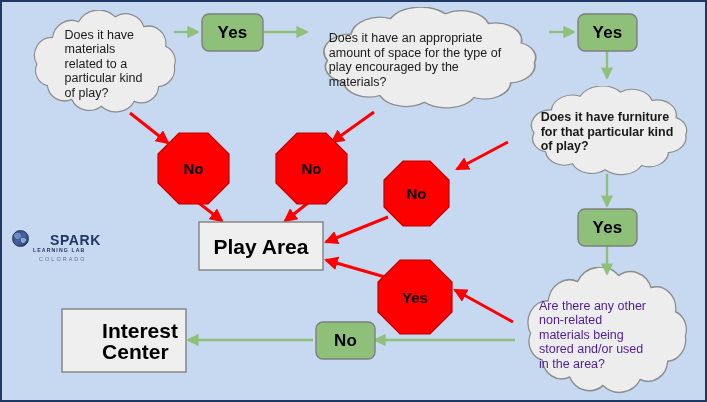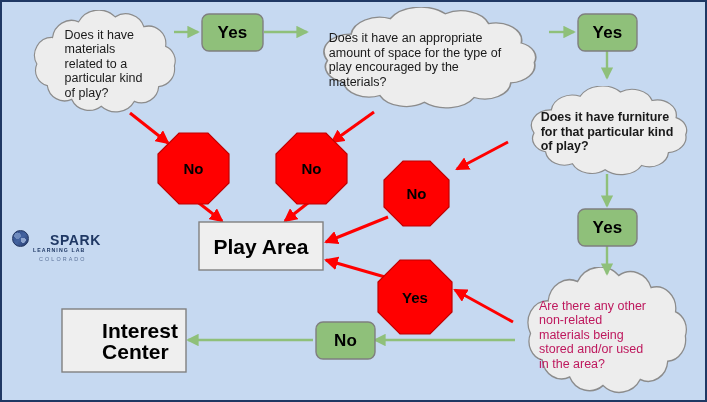--- a/index.html
+++ b/index.html
@@ -31,21 +31,21 @@
     justify-content: center;
     pointer-events: none;
   }
   .cloud-text {
     color: #1a1a1a;
     font-size: 12.5px;
     line-height: 14.5px;
     white-space: pre-line;
   }
   .cloud-text.gray {
-    color: #be185d;
+    color: #4c1d95;
     text-align: left;
     justify-content: flex-start;
   }
   .chip-label {
     font-size: 17px;
     font-weight: bold;
     color: #000000;
     letter-spacing: 0.2px;
   }
   .oct-label {

